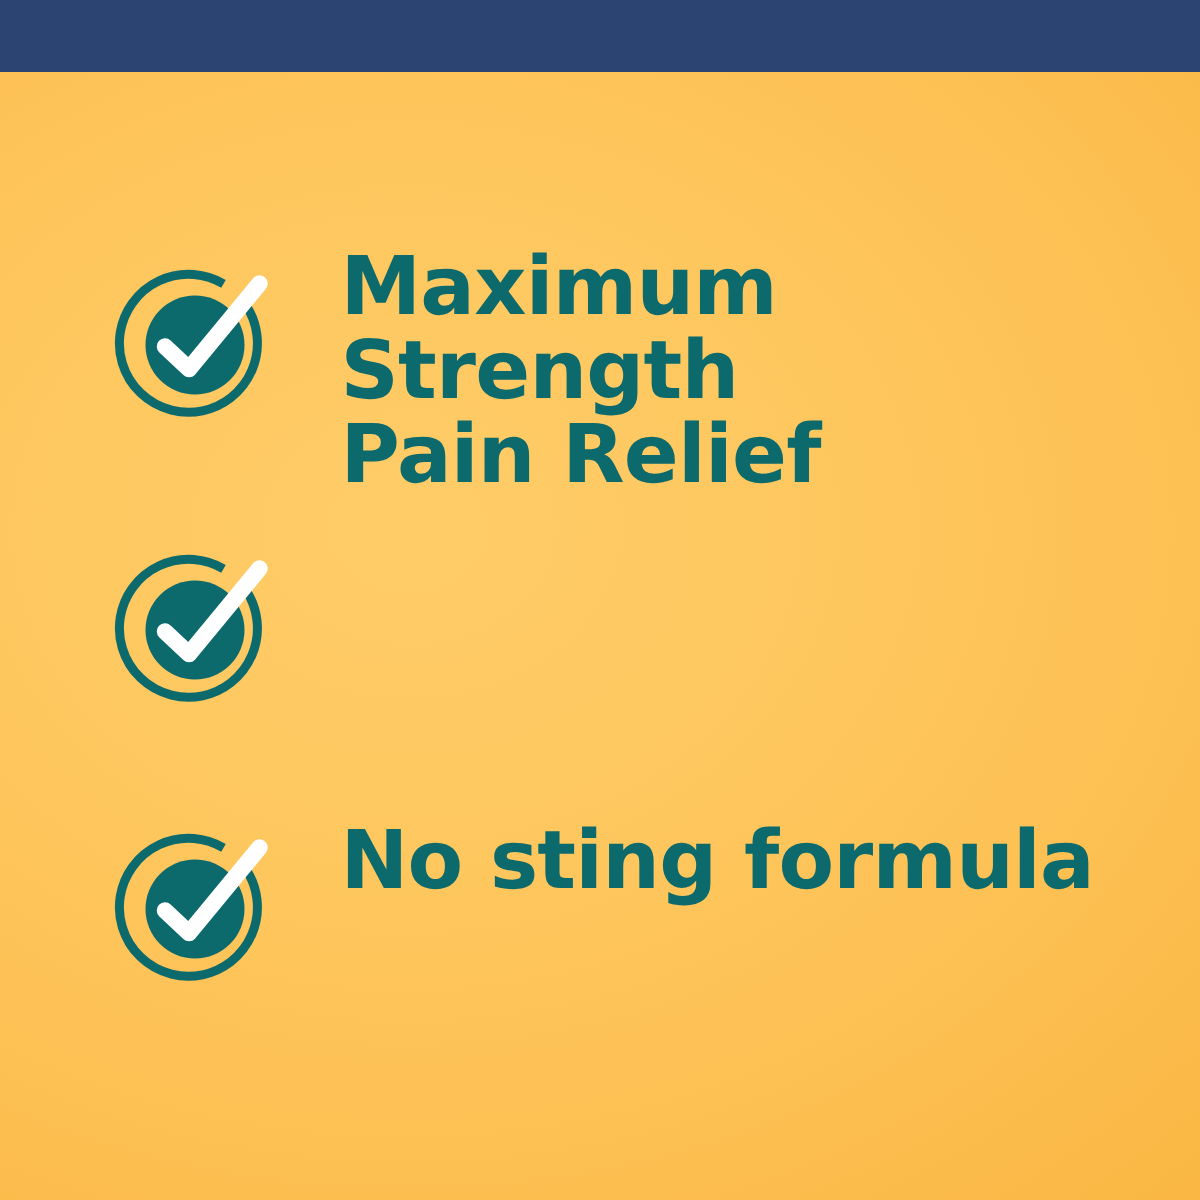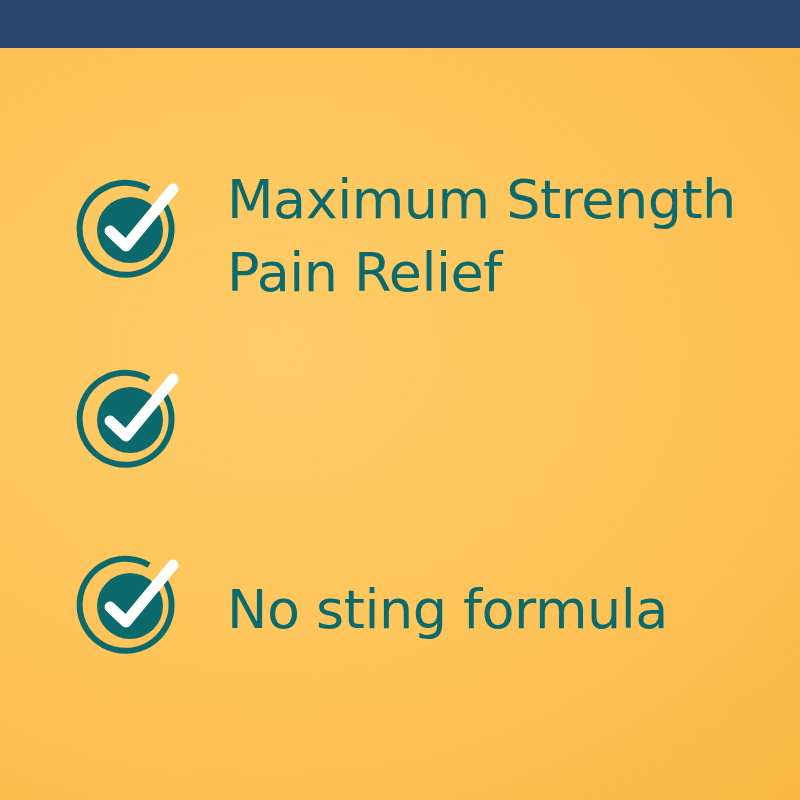--- a/index.html
+++ b/index.html
@@ -69,36 +69,36 @@
   .feature-icon svg {
     display: block;
     width: 120px;
     height: 120px;
   }
 
   .feature-text {
     flex: 1 1 auto;
     color: #0D6A6C;
     font-size: 54px;
-    line-height: 73px;
+    line-height: 56px;
     letter-spacing: -0.5px;
-    font-weight: 400;
+    font-weight: 700;
     white-space: pre-line;
     margin-left: 35px;
   }
 
   
   #row-1 { top: 122px; }
   #row-1 .feature-text { margin-top: -7px; }
 
   #row-2 { top: 312px; }
   #row-2 .feature-text { margin-top: -7px; }
 
   #row-3 { top: 498px; }
-  #row-3 .feature-text { margin-top: 27px; }
+  #row-3 .feature-text { }
 </style>
 </head>
 <body>
 
 <div id="page">
 
   <div id="bg-gradient"></div>
 
   <div id="top-bar"></div>
 

